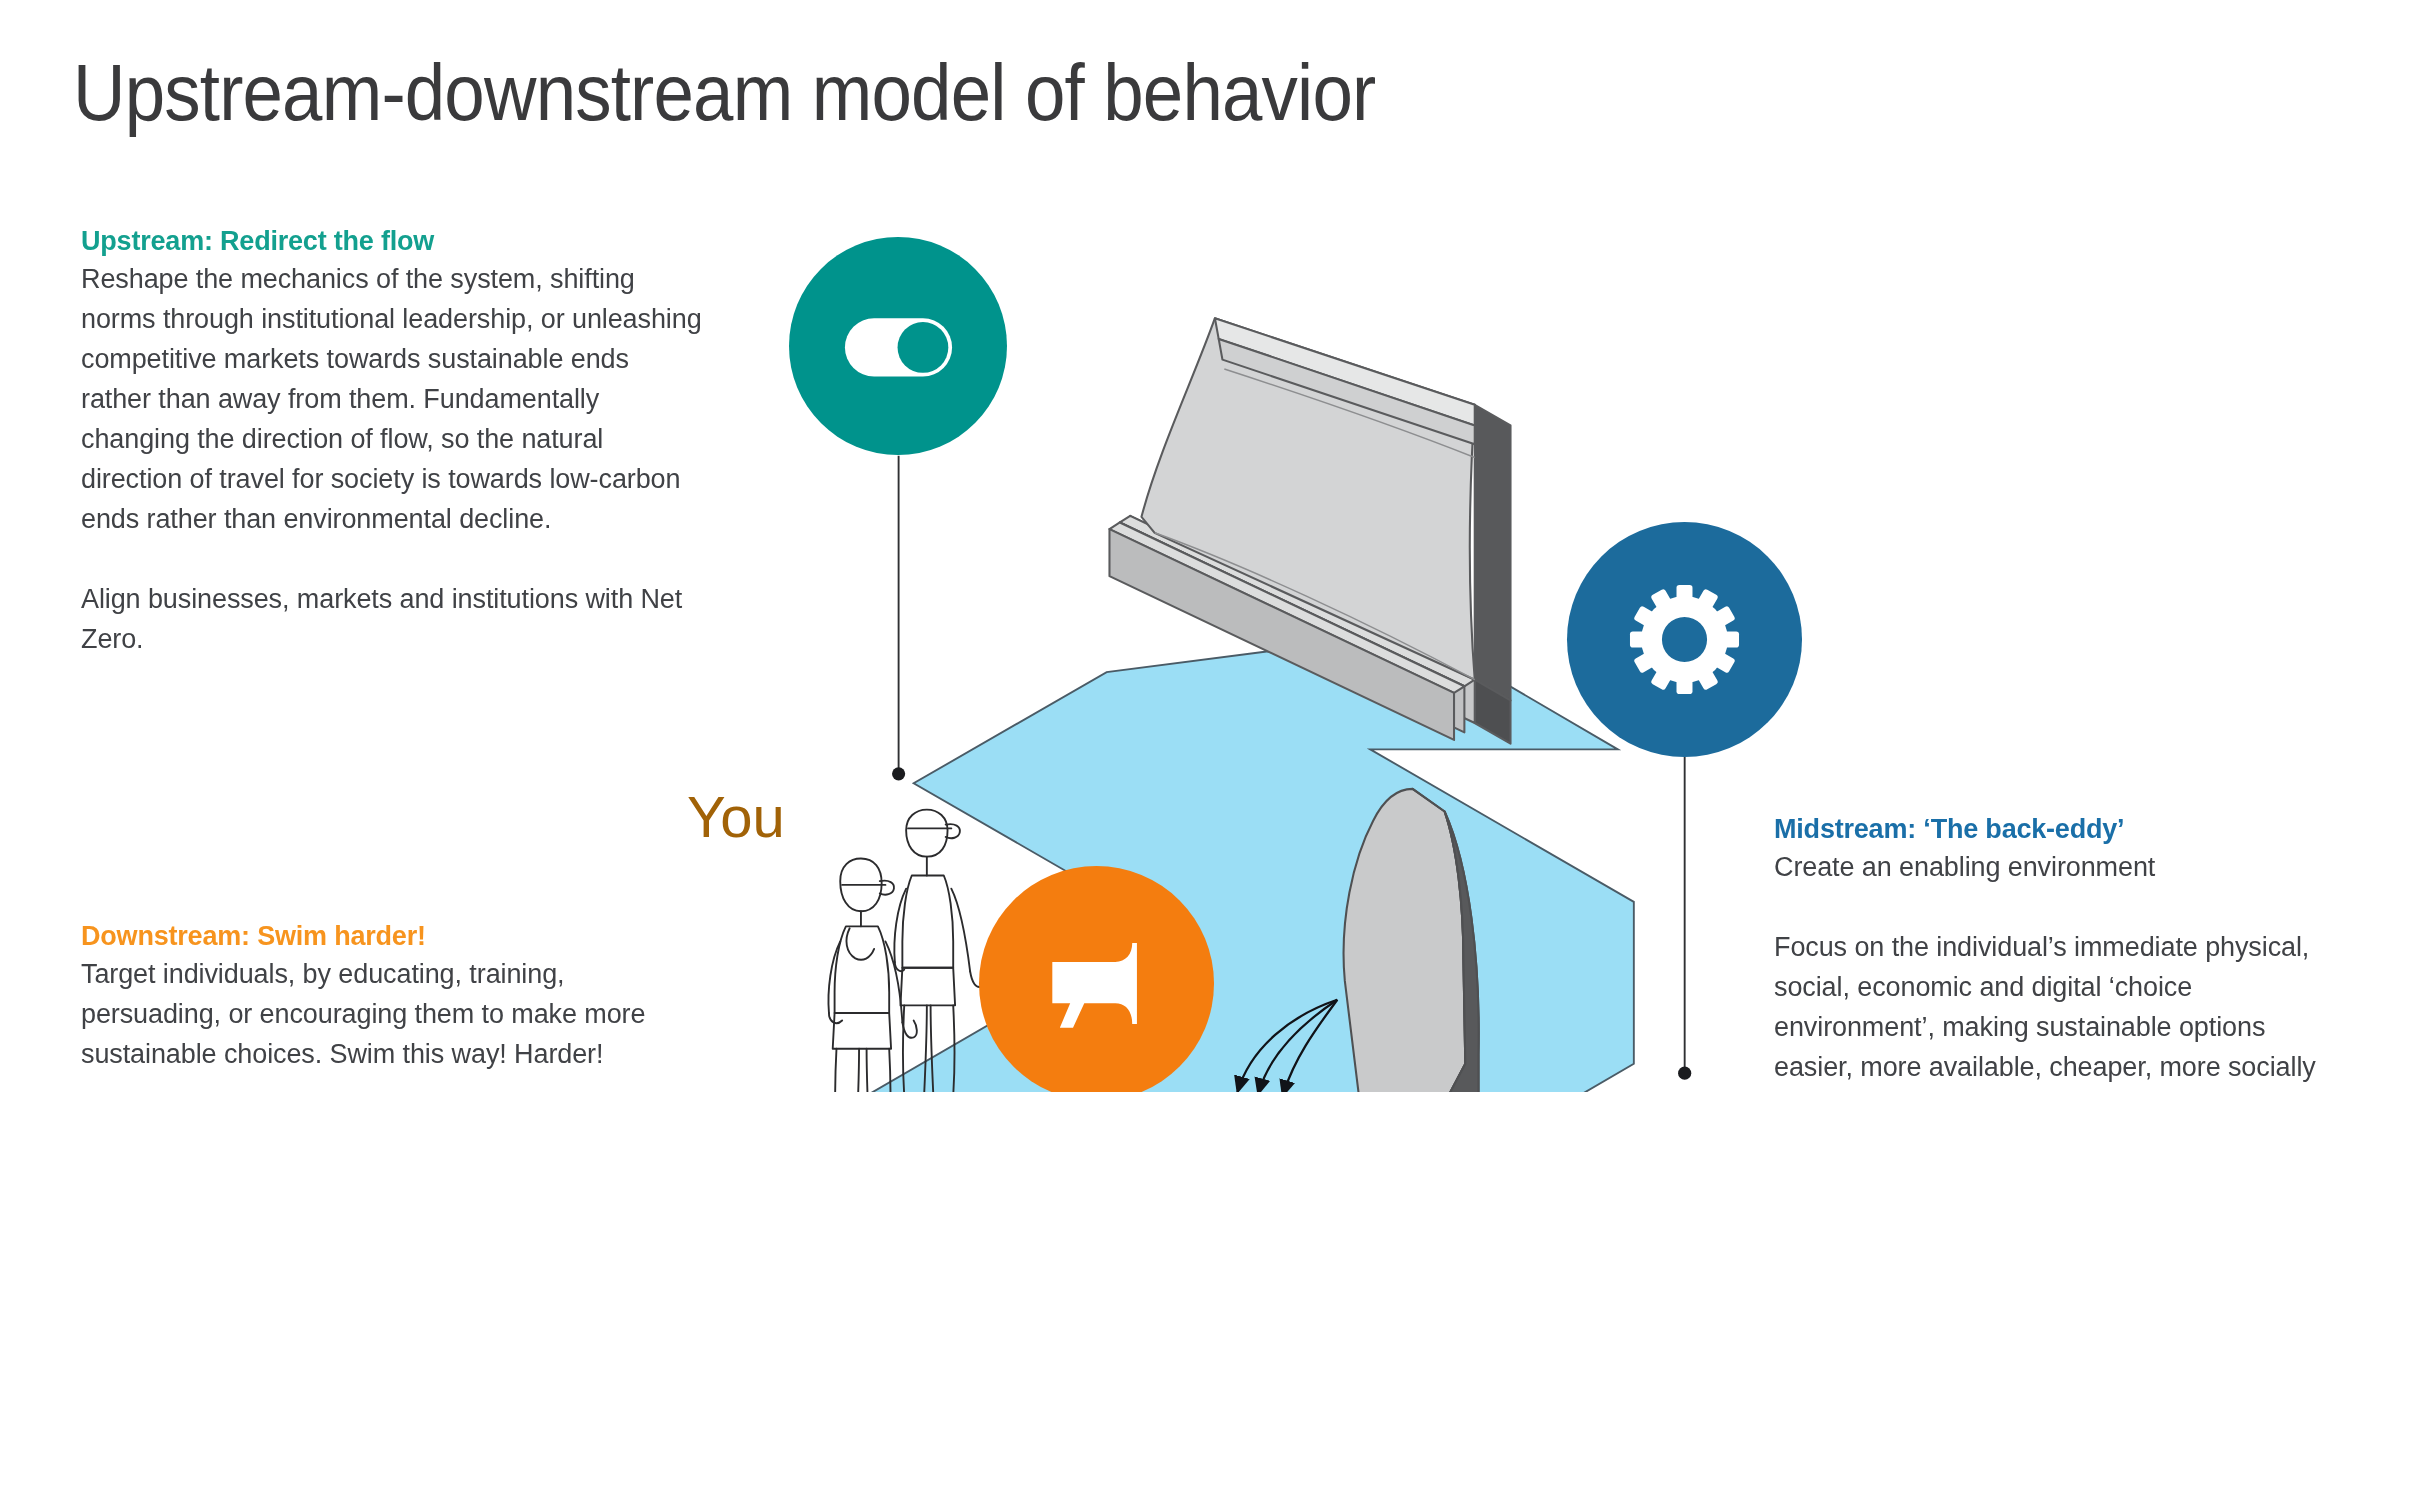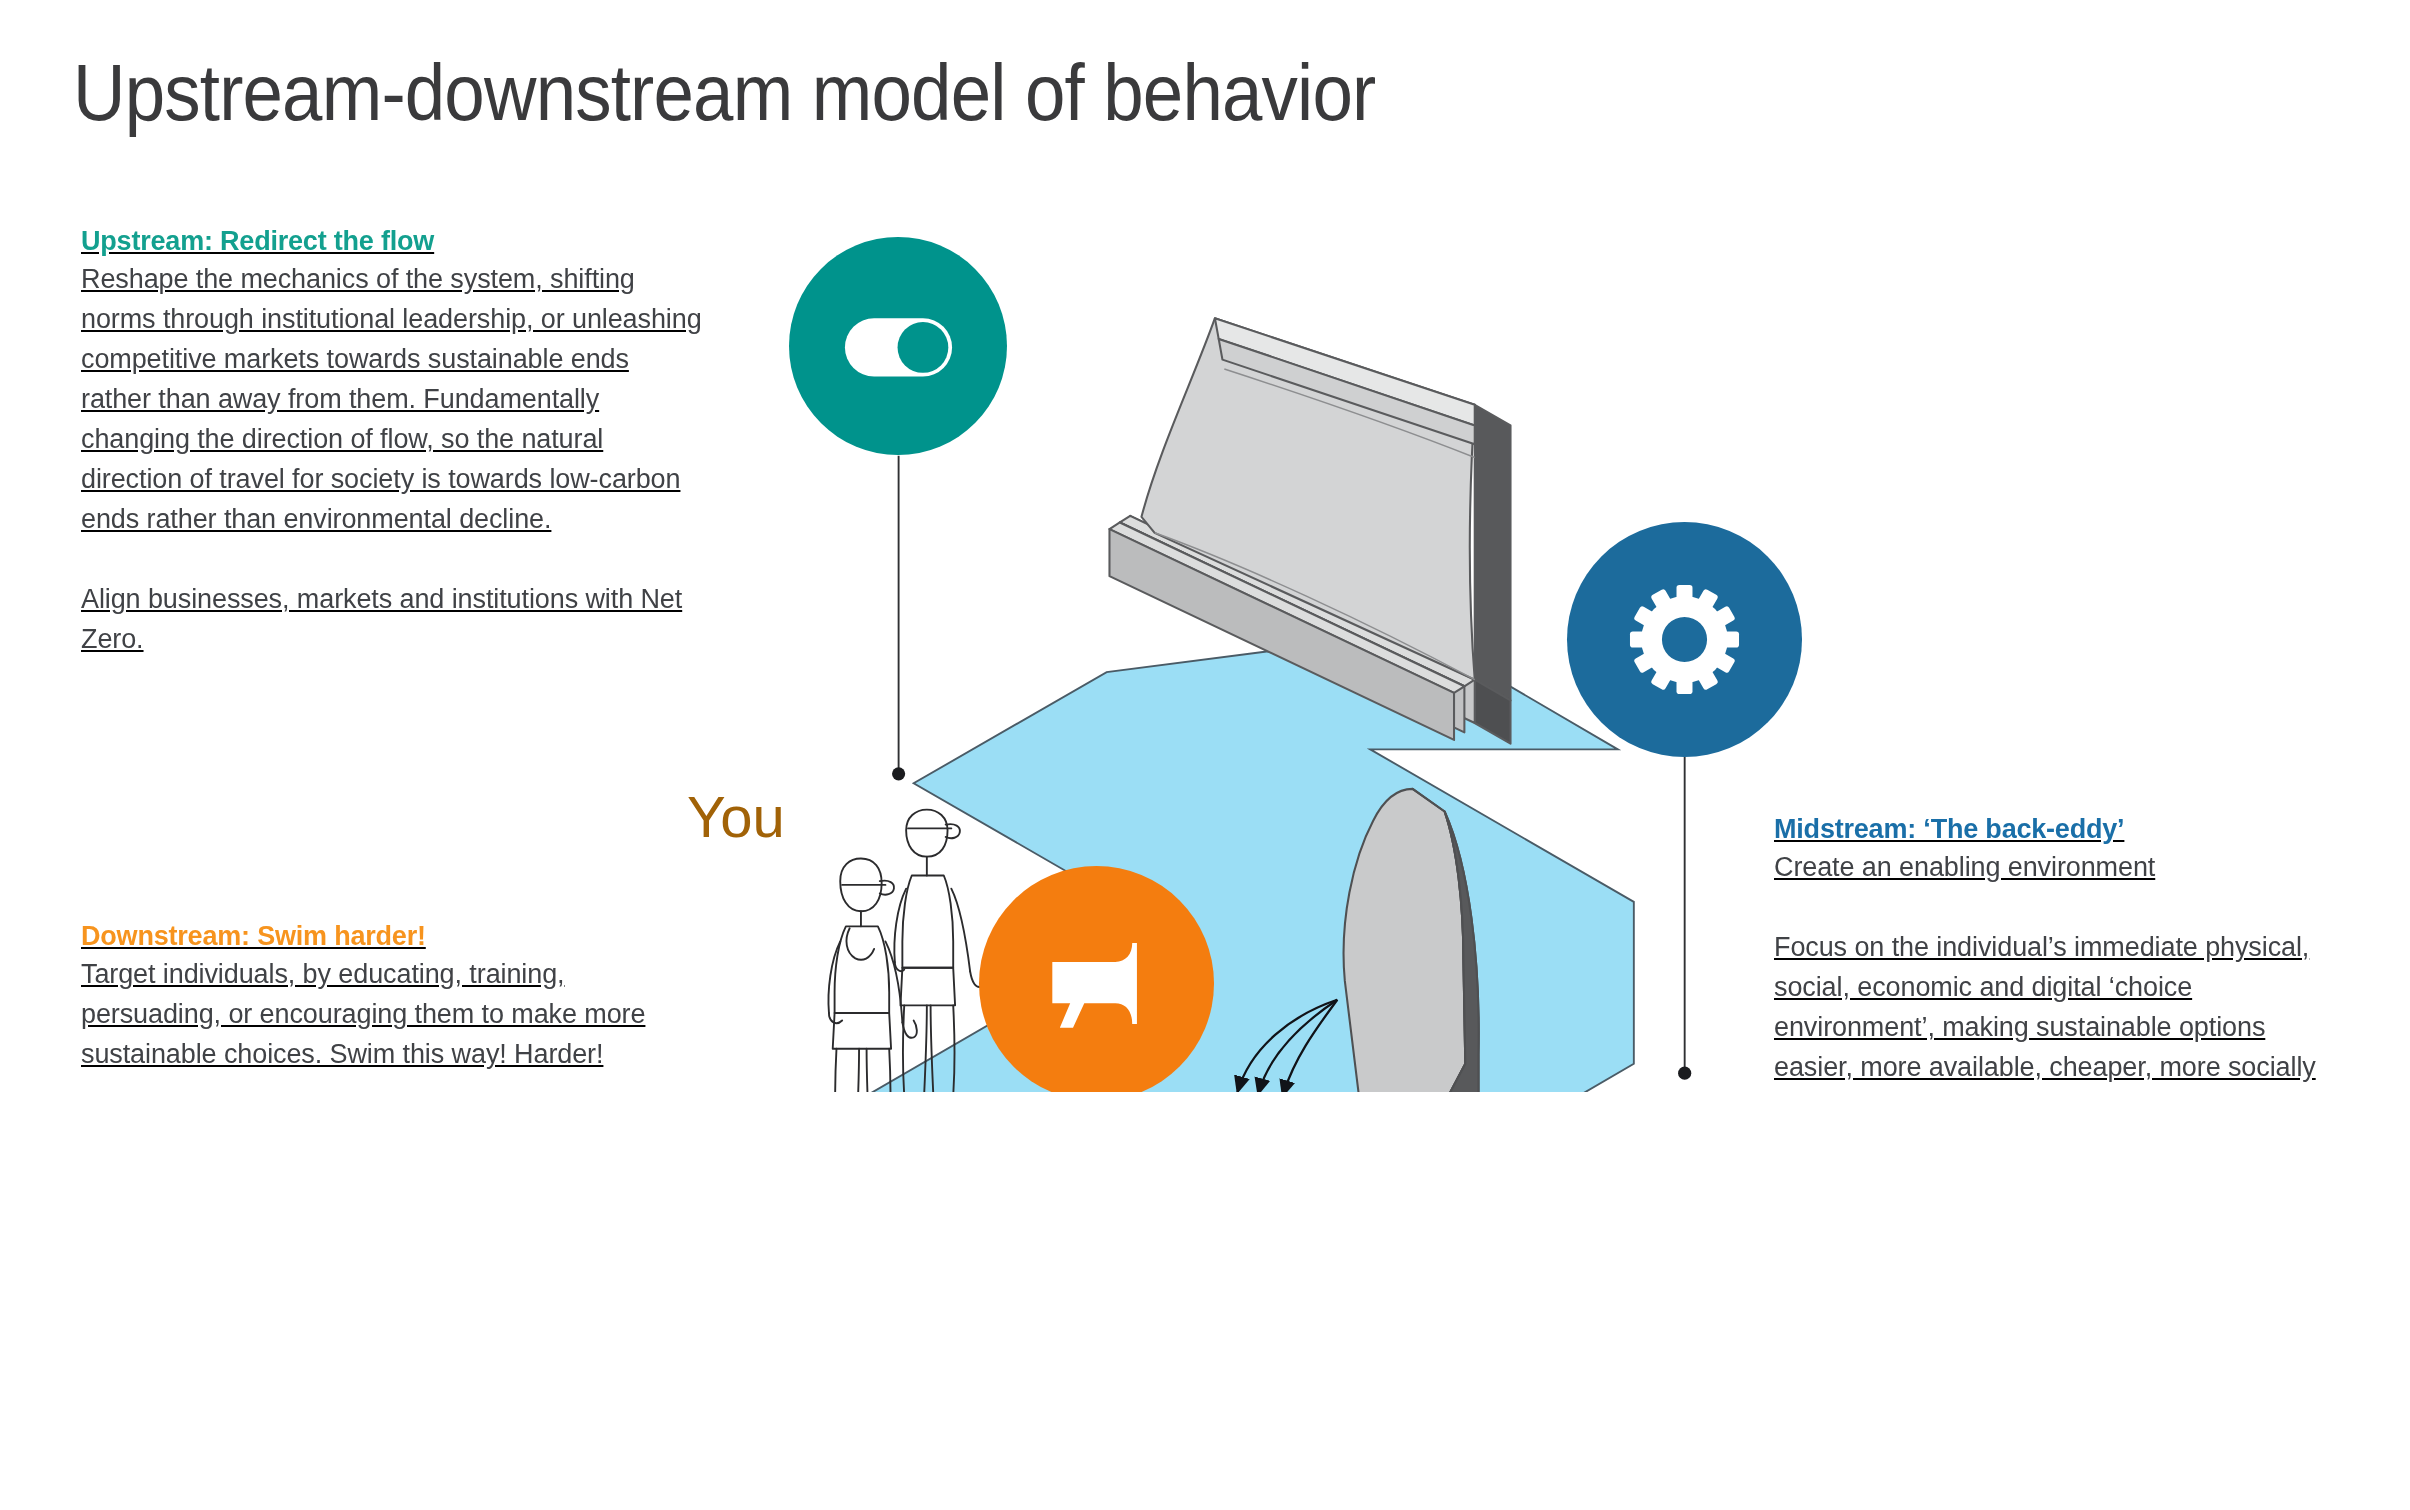--- a/index.html
+++ b/index.html
@@ -27,21 +27,21 @@
     font-size: 79px;
     font-weight: 300;
     letter-spacing: -0.9px;
     color: #3a3a3c;
     white-space: nowrap;
     transform: scaleX(0.92);
     transform-origin: left top;
   }
 
   
-  .textblock { position: absolute; text-decoration: underline; }
+  .textblock { position: absolute; }
   .block-heading {
     font-size: 27px;
     font-weight: 700;
     line-height: 1.28;
     margin: 0 0 1.9px 0;
     letter-spacing: -0.2px;
   }
   .block-heading.teal  { color: #13a08f; }
   .block-heading.orange{ color: #f7941e; }
   .block-heading.blue  { color: #1a6fa8; }

